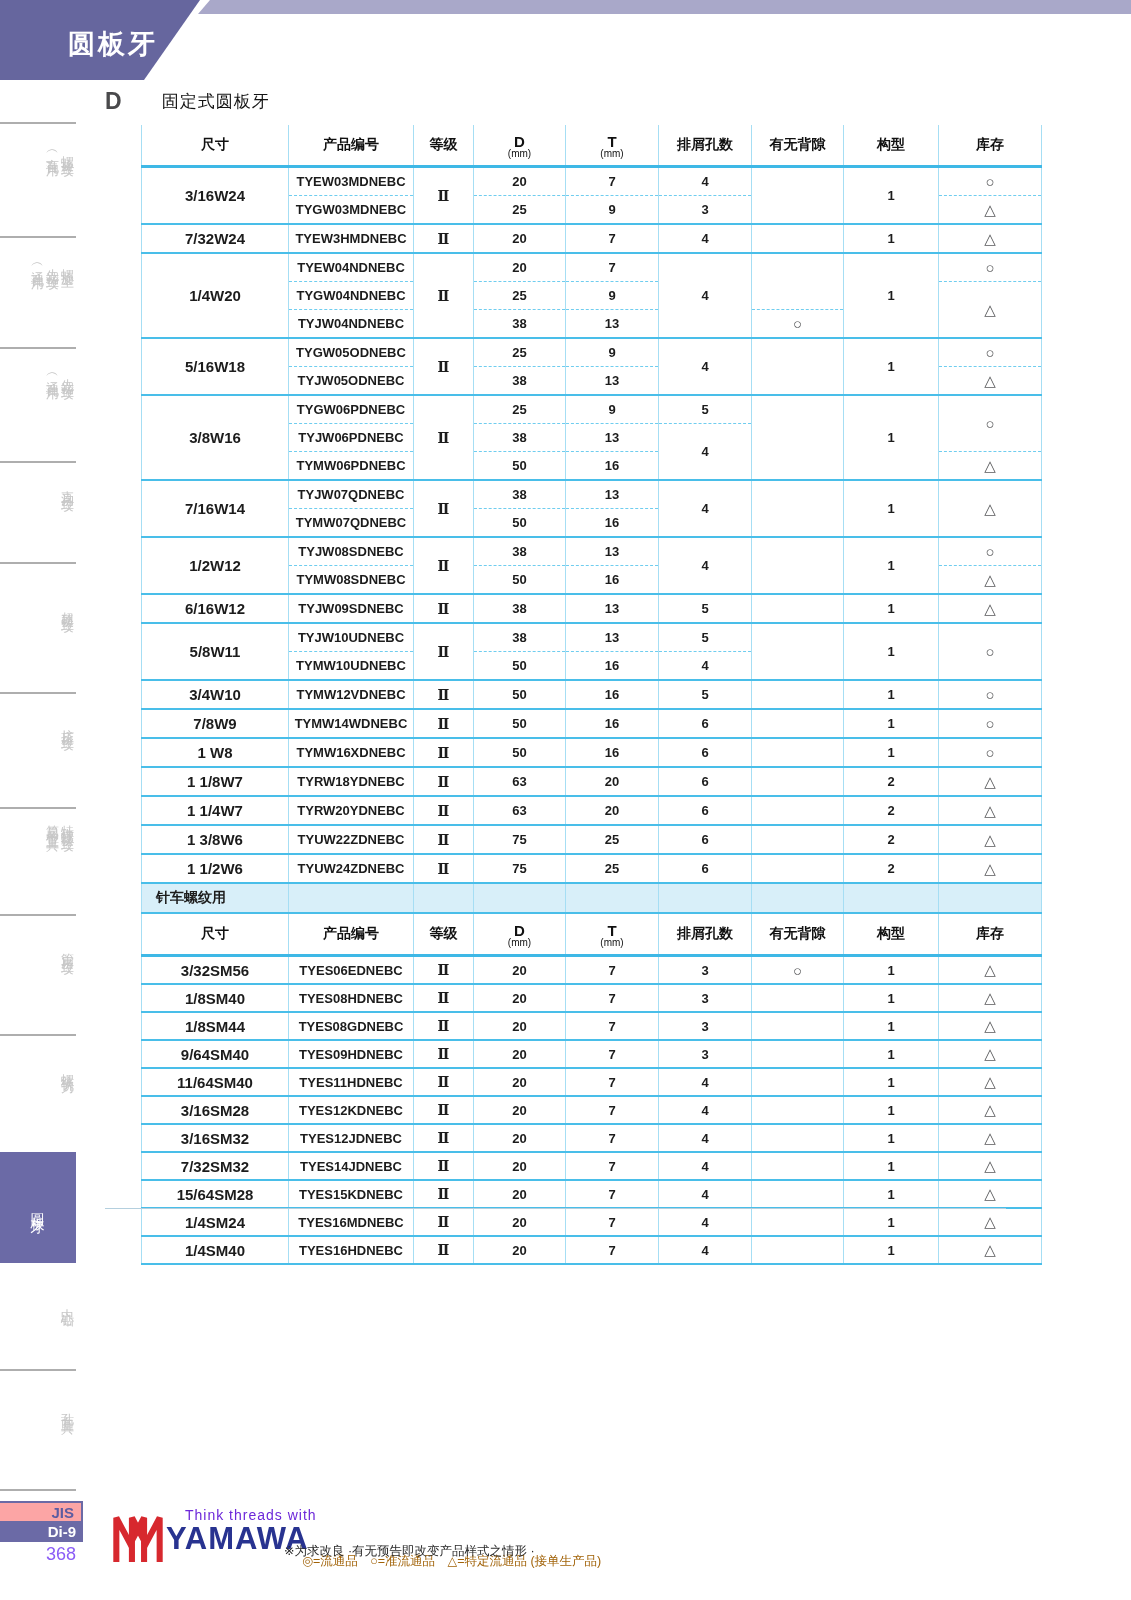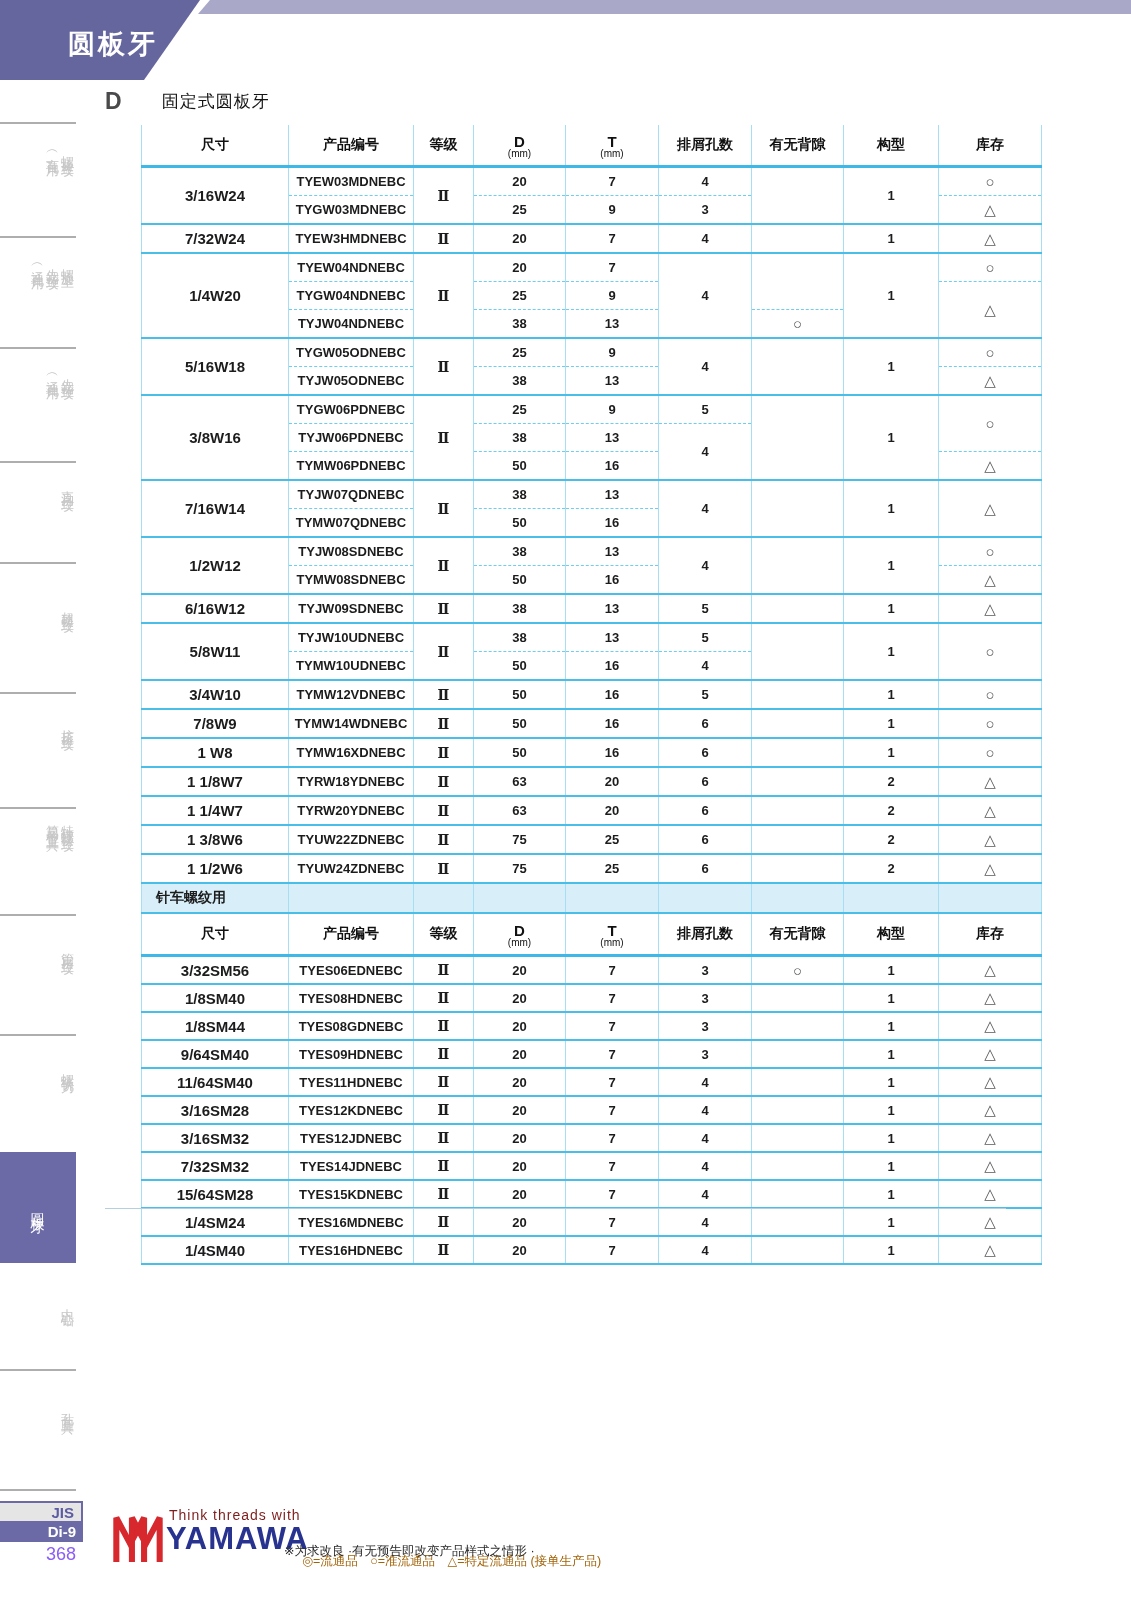--- a/index.html
+++ b/index.html
@@ -44,29 +44,29 @@
   td.code{font-size:13px;letter-spacing:0;text-align:center;}
   td.size{font-size:15px;}
   td.grade{font-family:"DejaVu Serif","Liberation Serif",serif;font-size:14px;font-weight:bold;}
   td.sym{font-weight:normal;font-size:15px;color:#58595b;}
   tr.last td{border-bottom:2px solid #49bee9;}
   tr.sec td{height:28px;background:#d8eff9;border-top:2px solid #49bee9;border-bottom:2px solid #49bee9;
             font-size:14px;font-weight:bold;text-align:left;padding-left:14px;}
   .tbl-underline{position:absolute;left:105px;top:1208px;width:901px;height:1px;background:#b4cfde;}
 
   
-  .jis-box{position:absolute;left:0;top:1501px;width:83px;height:20px;background:#e5e5e5;
+  .jis-box{position:absolute;left:0;top:1501px;width:83px;height:20px;background:#fca5a5;
            border-top:2px solid #6b6aa6;border-right:2px solid #6b6aa6;
            color:#5c5ca2;font-size:15px;font-weight:bold;text-align:right;line-height:20px;padding-right:7px;box-sizing:border-box;}
   .di-box{position:absolute;left:0;top:1521px;width:83px;height:21px;background:#6b6aa6;
           color:#fff;font-size:15px;font-weight:bold;text-align:right;line-height:21px;padding-right:7px;box-sizing:border-box;}
   .page-num{position:absolute;left:0;top:1544px;width:76px;text-align:right;
             font-size:18px;color:#8b5cf6;}
   .logo-mark{position:absolute;left:112px;top:1505px;}
-  .logo-tagline{position:absolute;left:169px;top:1507px;font-size:14px;color:#7f1d1d;letter-spacing:1px;}
+  .logo-tagline{position:absolute;left:185px;top:1507px;font-size:14px;color:#6d28d9;letter-spacing:1px;}
   .logo-word{position:absolute;left:166px;top:1521px;font-size:31px;font-weight:bold;color:#283390;letter-spacing:1px;}
   .legend{position:absolute;left:302px;top:1524px;font-size:12.5px;color:#a16207;margin-top:29px;}
   .note{position:absolute;left:284px;top:1543px;font-size:12.5px;color:#2a2a2a;}
 </style>
 </head>
 <body>
 
 <div id="page">
 
   <div class="top-strip"></div>

